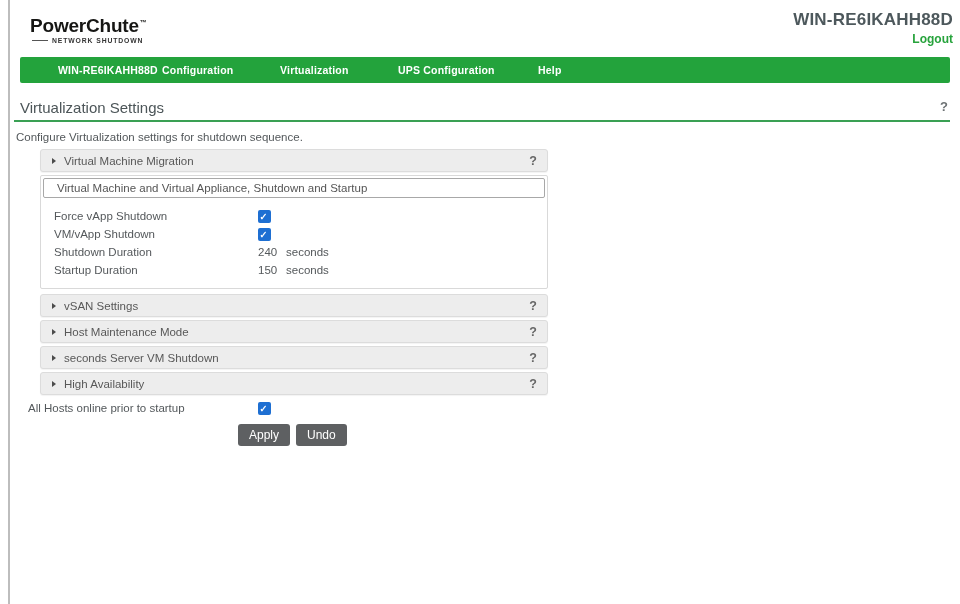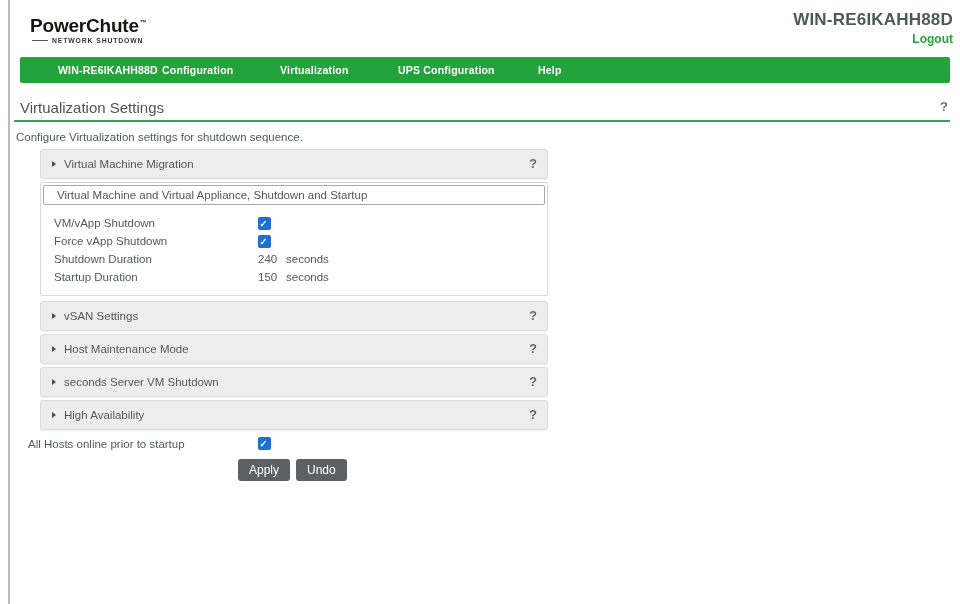--- a/index.html
+++ b/index.html
@@ -25,41 +25,41 @@
 
   
   .content{position:absolute;left:20px;top:99px;width:930px;}
   .title-row{display:flex;justify-content:space-between;align-items:flex-start;}
   .page-title{margin:0;font-size:15px;font-weight:normal;color:#4c5558;}
   .page-help{font-size:13px;font-weight:bold;color:#6d7274;padding-right:2px;cursor:pointer;}
   .divider{height:2px;background:#3aa054;margin:4px 0 0 -6px;width:936px;}
   .desc{margin:9px 0 0 -4px;font-size:11.5px;color:#53585b;}
 
   .panels{margin:6px 0 0 20px;width:508px;}
-  .acc-bar{box-sizing:border-box;height:30px;background:#ededed;border:1px solid #dcdcdc;border-radius:3px;
+  .acc-bar{box-sizing:border-box;height:23px;background:#ededed;border:1px solid #dcdcdc;border-radius:3px;
            display:flex;align-items:center;padding:0 10px 0 11px;margin-bottom:3px;font-size:11.5px;
            color:#585858;cursor:pointer;box-shadow:0 1px 1px rgba(0,0,0,0.05);}
   .arrow{width:0;height:0;border-left:4px solid #4c4c4c;border-top:3.5px solid transparent;
          border-bottom:3.5px solid transparent;margin-right:8px;flex:none;}
   .bar-help{margin-left:auto;font-weight:bold;font-size:12.5px;color:#666;}
 
   .expanded{border:1px solid #d9d9d9;border-radius:2px;margin:2px 0 5px;background:#fff;}
   .inner-header{margin:2px;border:1px solid #a8a8a8;border-radius:2px;padding:3px 8px 3px 13px;
                 font-size:11.5px;color:#555;}
   .rows{padding:7px 13px 9px;}
   .row{display:flex;align-items:center;height:18px;font-size:11.5px;color:#54585b;}
   .rlabel{width:204px;flex:none;}
   .checkbox{width:13px;height:13px;border-radius:2px;background:#1e6fd2;position:relative;
             display:inline-block;cursor:pointer;flex:none;}
   .checkbox.checked::after{content:"\2713";position:absolute;left:1.5px;top:0;color:#fff;
             font-size:9.5px;font-weight:bold;line-height:13px;}
   .val{min-width:22px;}
   .unit{margin-left:6px;}
 
-  .all-hosts{display:flex;align-items:center;margin:7px 0 0 8px;font-size:11.5px;color:#53585b;}
+  .all-hosts{display:flex;margin:7px 0 0 8px;font-size:11.5px;color:#53585b;}
   .ah-label{width:230px;flex:none;}
   .buttons{margin:9px 0 0 218px;display:flex;gap:6px;}
   .btn{font-family:inherit;background:#5e6062;color:#fff;border:none;border-radius:3px;
        font-size:12px;padding:4px 11px;cursor:pointer;line-height:14px;}
 </style>
 </head>
 <body>
 
 <div class="viewport">
   <div class="edge"></div>
@@ -97,25 +97,25 @@
       <div class="acc-bar">
         <span class="arrow"></span>
         <span>Virtual Machine Migration</span>
         <span class="bar-help">?</span>
       </div>
 
       <div class="expanded">
         <div class="inner-header">Virtual Machine and Virtual Appliance, Shutdown and Startup</div>
         <div class="rows">
           <div class="row">
-            <span class="rlabel">VM/vApp Shutdown</span>
+            <span class="rlabel">Force vApp Shutdown</span>
             <span class="checkbox checked"></span>
           </div>
           <div class="row">
-            <span class="rlabel">Force vApp Shutdown</span>
+            <span class="rlabel">VM/vApp Shutdown</span>
             <span class="checkbox checked"></span>
           </div>
           <div class="row">
             <span class="rlabel">Shutdown Duration</span>
             <span class="val">240</span>
             <span class="unit">seconds</span>
           </div>
           <div class="row">
             <span class="rlabel">Startup Duration</span>
             <span class="val">150</span>

